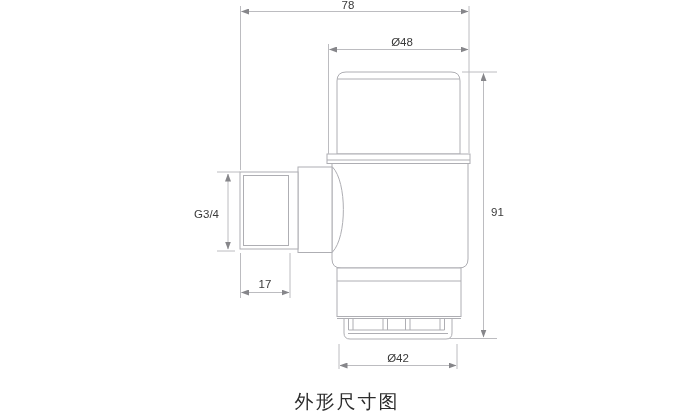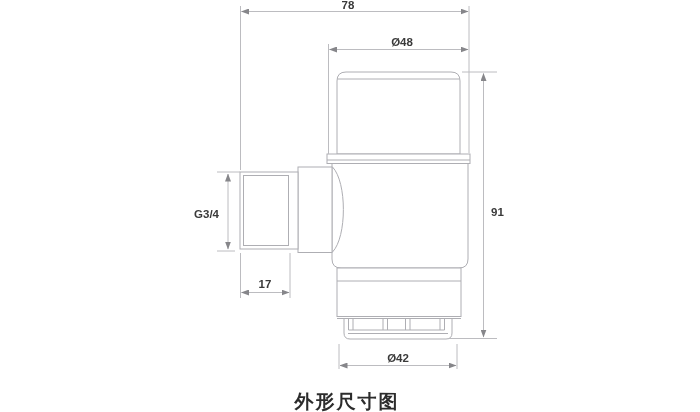--- a/index.html
+++ b/index.html
@@ -5,21 +5,21 @@
   :root{
     --outline:#aeaeb3;
     --dimension_line:#bcbcc0;
     --arrow:#86868a;
     --text:#3a3a3a;
     --caption_text:#2c2c2c;
     --background:#ffffff;
   }
   html,body{margin:0;padding:0;background:var(--background);}
   .stage{position:relative;width:632px;height:412px;background:var(--background);overflow:hidden;
-         font-family:"Liberation Sans","DejaVu Sans",sans-serif;font-weight:bold;}
+         font-family:"Liberation Sans","DejaVu Sans",sans-serif;}
   svg{display:block;}
   .outline{stroke:var(--outline);fill:none;stroke-width:1;}
   .outline-fill{stroke:var(--outline);fill:#ffffff;stroke-width:1;}
   .dim{stroke:var(--dimension_line);fill:none;stroke-width:1;}
   .dim-text{fill:var(--text);font-size:11.5px;font-family:"Liberation Sans","DejaVu Sans",sans-serif;}
   .caption-text{fill:var(--caption_text);font-size:19px;letter-spacing:2px;
                 font-family:"Liberation Sans","DejaVu Sans",sans-serif;}
 </style>
 </head>
 <body>

